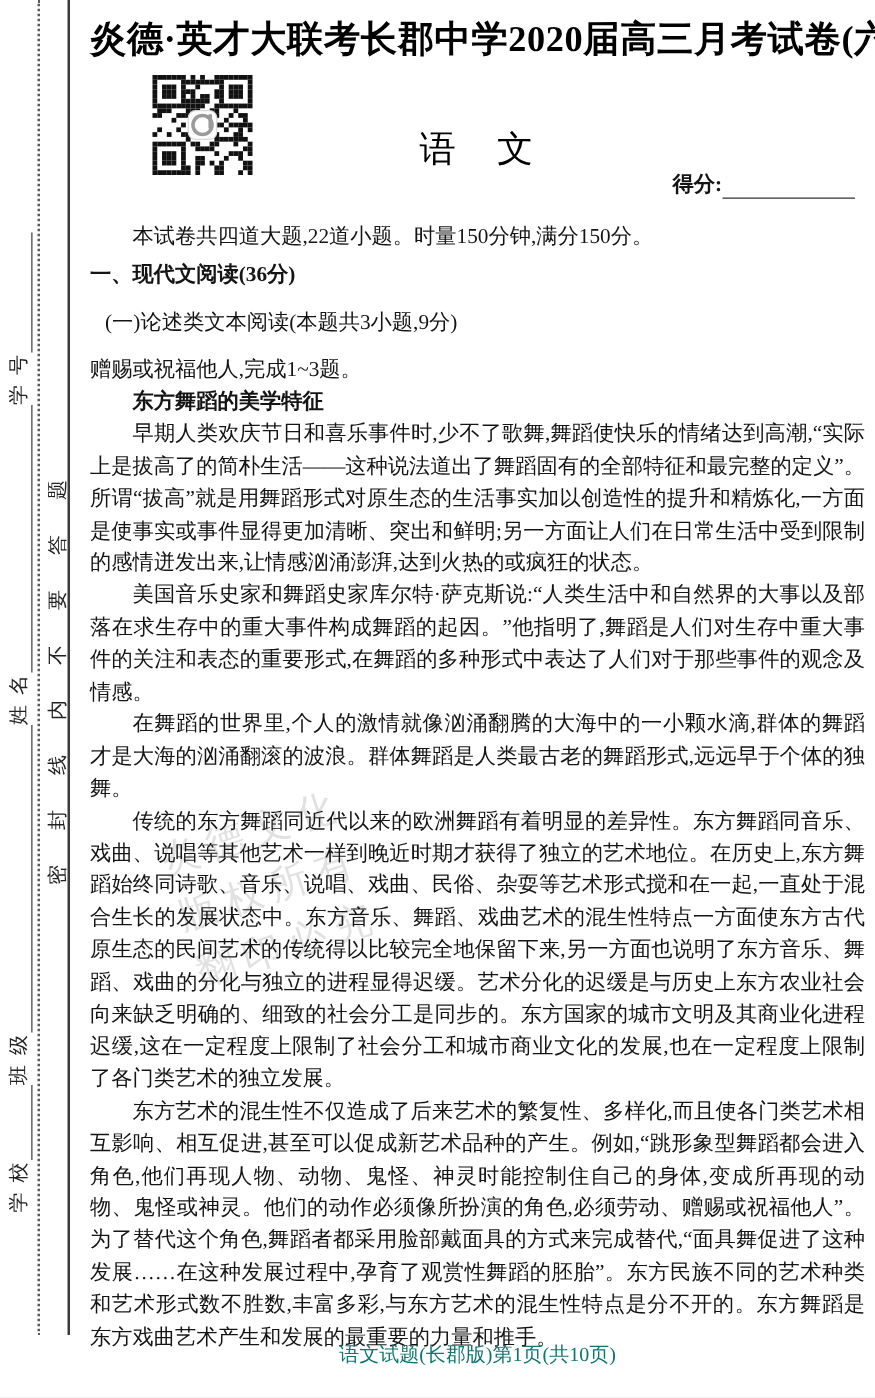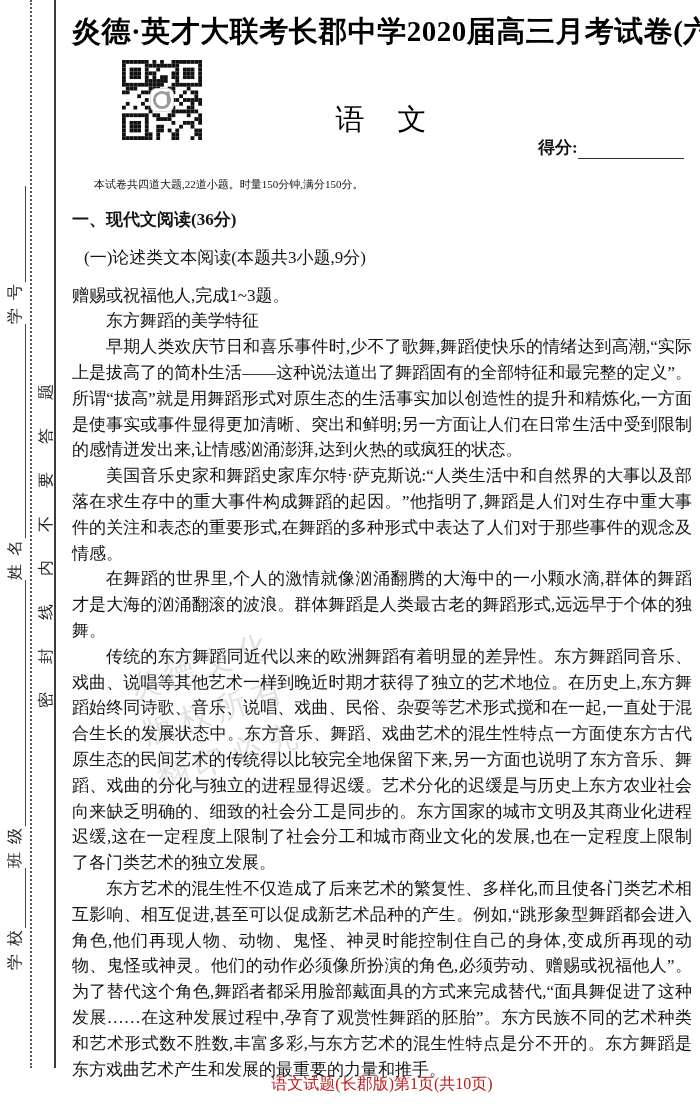--- a/index.html
+++ b/index.html
@@ -57,32 +57,32 @@
   .qr svg { display:block; }
 
   .subject-title {
     position:absolute; top:82px; left:0; width:620px;
     font-size:29px; font-weight:normal; text-align:center; letter-spacing:2px; color:#000;margin-top:18px;
   }
 
   .score-row { position:absolute; top:136px; left:466px; font-size:17px; font-weight:bold; white-space:nowrap; }
   .score-blank { display:inline-block; width:106px; height:17px; border-bottom:1.5px solid #333; vertical-align:bottom; }
 
-  .intro { position:absolute; top:177px; left:0; width:620px; font-size:11px; text-indent:2em; }
+  .intro { position:absolute; top:177px; left:0; width:620px; font-size:17px; text-indent:2em; }
 
   .body-block { position:absolute; top:207px; left:0; width:620px; font-size:17px; line-height:25.8px; }
   .section-heading { font-weight:bold; margin:0; font-size:17px; }
   .section-subheading { margin:12px; }
   .section-task { margin:0; }
-  .passage-title { margin:0; font-weight:normal; text-align:center; }
+  .passage-title { margin:0; font-weight:bold; text-align:center; }
   .passage p { margin:0; text-indent:2em; text-align:justify; }
 
   .page-footer {
     position:absolute; top:1074px; left:0; width:620px;
-    text-align:center; font-size:16px; color:#b91c1c;
+    text-align:center; font-size:16px; color:#0f766e;
   }
 </style>
 </head>
 <body>
 
 <div class="page">
 
   <div class="watermark">
     <div>炎德文化</div>
     <div>版权所有</div>

